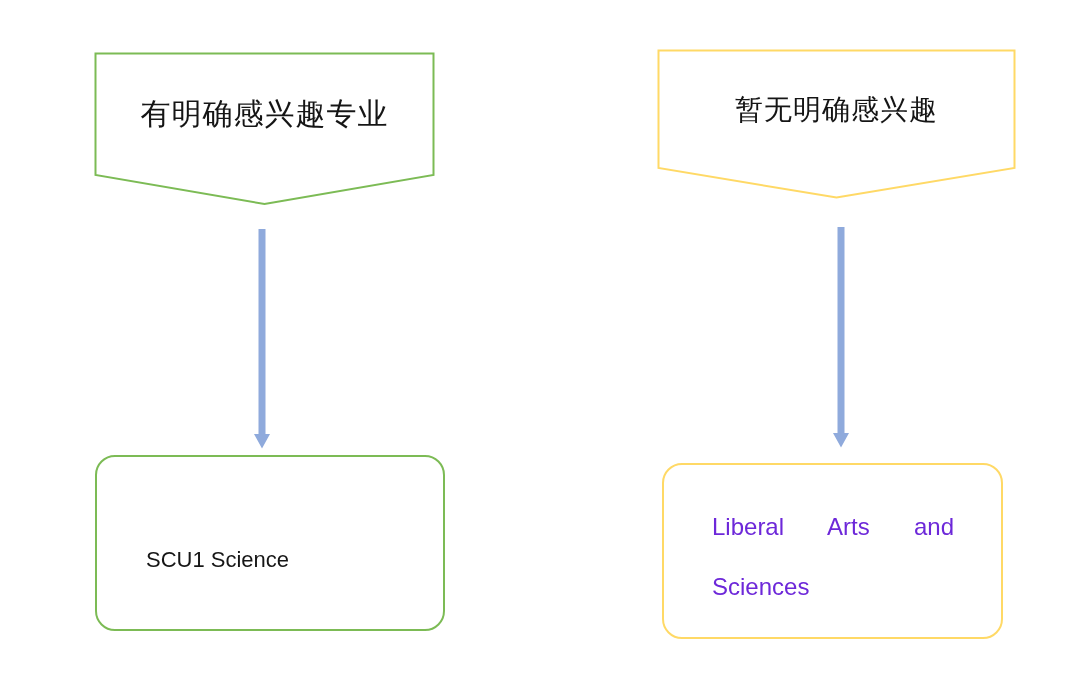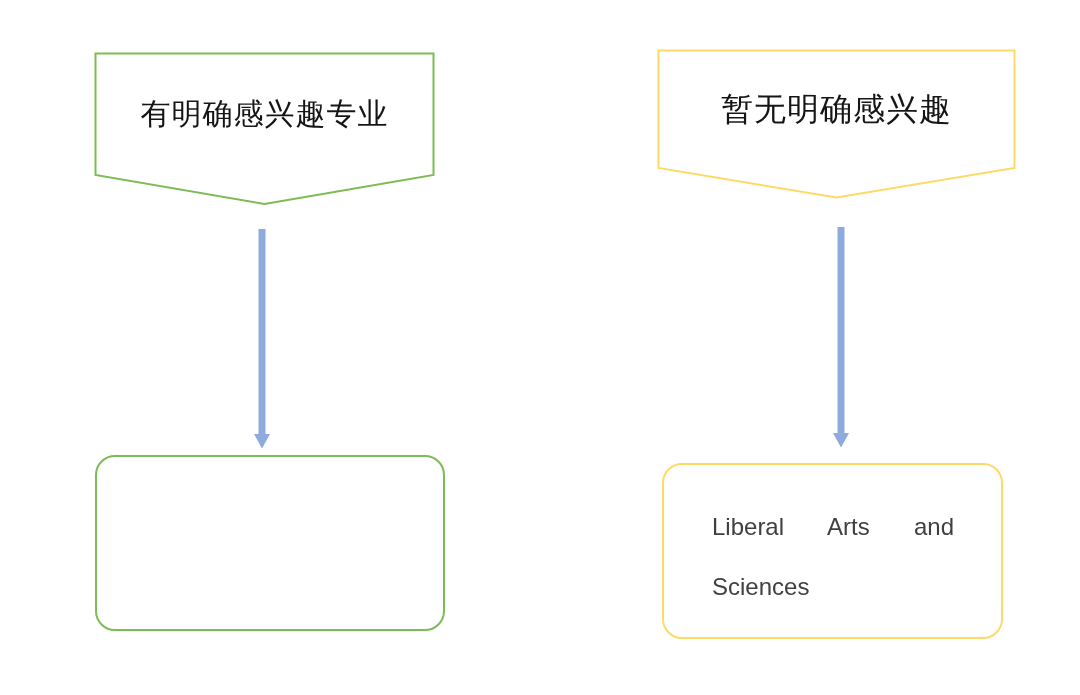--- a/index.html
+++ b/index.html
@@ -29,21 +29,21 @@
     font-family: "Liberation Serif", "DejaVu Serif", serif;
     color: #151515;
   }
   .banner-text.left-cond {
     left: 95px; top: 53px; width: 339px; height: 122px;
     font-size: 30px;
     letter-spacing: 1px;
   }
   .banner-text.right-cond {
     left: 658px; top: 50px; width: 357px; height: 118px;
-    font-size: 32px;
+    font-size: 28px;
     line-height: 31px;
     letter-spacing: 1px;
     flex-direction: column;
   }
   .banner-text span { display: block; }
 
   
   .result-box {
     position: absolute;
     background: #ffffff;
@@ -64,21 +64,21 @@
     line-height: 31px;
     color: #161616;
     white-space: pre;
   }
   .result-text-right {
     position: absolute;
     left: 712px; top: 497px;
     width: 242px;
     font-size: 24px;
     line-height: 60px;
-    color: #404040;
+    color: #6d28d9;
     text-align: justify;
   }
 </style>
 </head>
 <body>
 
 <div id="canvas">
 
   <svg class="abs" style="left:94px; top:52px;" width="341" height="155" viewBox="0 0 341 155">
     <polygon points="1.5,1.5 339.5,1.5 339.5,123 170.5,152 1.5,123" fill="#ffffff" stroke-width="2" stroke-linejoin="miter" stroke="#7CBB55"></polygon>
@@ -97,20 +97,21 @@
   <svg class="abs" style="left:250px; top:229px;" width="24" height="220" viewBox="0 0 24 220">
     <path d="M8.5 0 H15.5 V205 H20 L12 219.5 L4 205 H8.5 Z" fill="#8FAADC"></path>
   </svg>
 
   <svg class="abs" style="left:829px; top:227px;" width="24" height="221" viewBox="0 0 24 221">
     <path d="M8.5 0 H15.5 V206 H20 L12 220.5 L4 206 H8.5 Z" fill="#8FAADC"></path>
   </svg>
 
   <div class="result-box left-res" style="border-color: rgb(124, 187, 85);"></div>
   <div class="result-text-left">
+    <div>SCU1 Science</div>
     
     
   </div>
 
   <div class="result-box right-res" style="border-color: rgb(255, 217, 102);"></div>
   <div class="result-text-right">Liberal Arts and Sciences</div>
 
 </div>
 
 </body></html>

